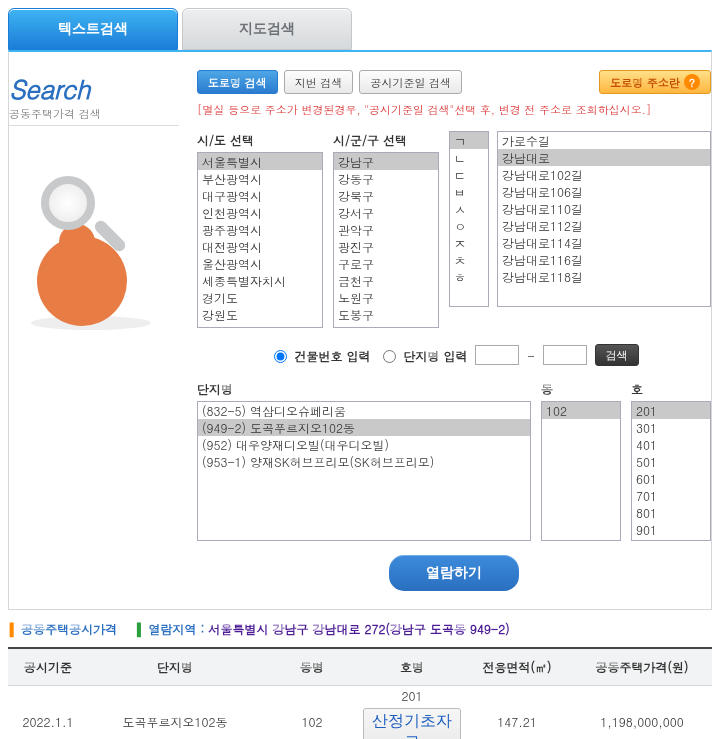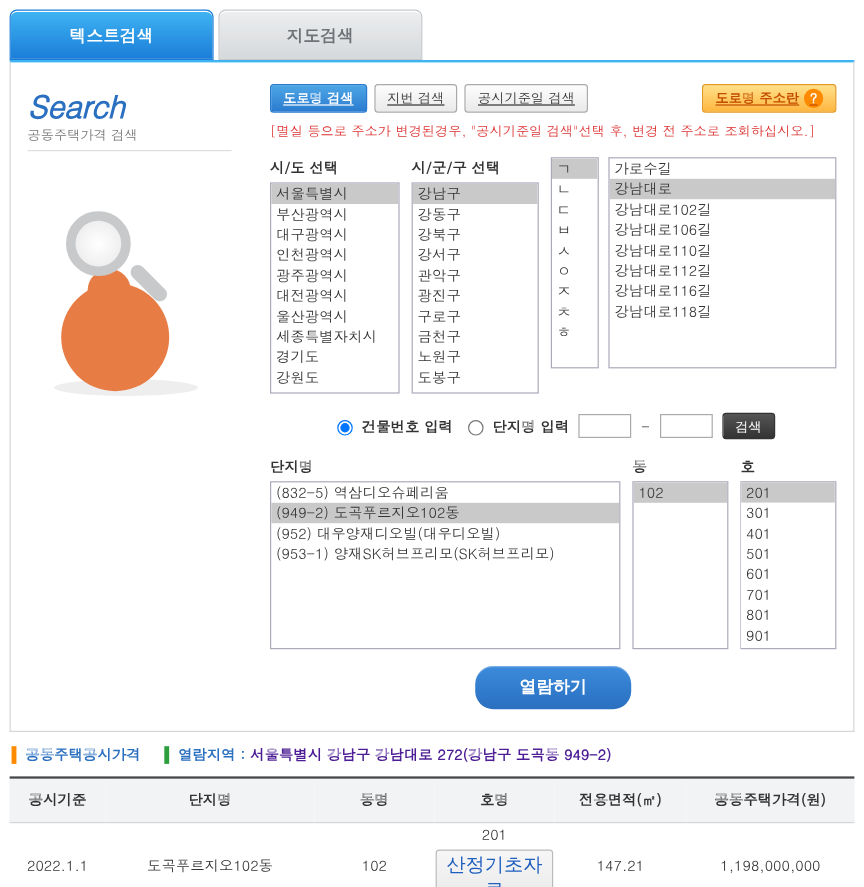--- a/index.html
+++ b/index.html
@@ -16,30 +16,31 @@
   .tab {
     width: 170px; height: 42px;
     display: flex; align-items: center; justify-content: center;
     border-radius: 6px 6px 0 0;
     font-size: 14px; font-weight: bold;
     cursor: pointer;
     background: linear-gradient(#eceef0,#d6d9db);
     color: #6e7277;
     border: 1px solid #c5c8cb;
     box-shadow: inset 0 1px 0 #fff;
+    font-family: Liberation Mono, monospace;
   }
   .tab.active {
     background: linear-gradient(#3fb4f3,#1b7dd8);
     color: #fff; border-color: #1b7dd8;
   }
   .panel {
     border: 1px solid #d4d6d8;
     border-top: 2px solid #3fb4f3;
-    padding: 18px 14px;
-    display: flex; gap: 32px;
+    padding: 18px 0;
+    display: flex; gap: 18px;
   }
   .left-col { width: 170px; }
   .search-title {
     font-size: 26px; font-weight: bold; font-style: italic;
     color: #2a6fc0; letter-spacing: -0.5px;
   }
   .search-sub { font-size: 11px; color: #777; border-bottom: 1px solid #ddd; padding-bottom: 4px; margin-bottom: 20px;}
   .illus { width: 140px; height: 160px; position: relative; margin-top: 40px;}
   .illus .lens {
     position:absolute; left:32px; top:10px;
@@ -67,21 +68,20 @@
     width:120px; height:14px; background:#eee; border-radius:50%;
   }
   .right-col { flex:1; }
   .top-btns { display:flex; gap:6px; align-items:center; }
   .btn {
     display:inline-flex; align-items:center; justify-content:center;
     height:24px; padding:0 10px; font-size:11px;
     border:1px solid #aaa; border-radius:3px;
     background:linear-gradient(#fdfdfd,#e9e9e9);
     cursor:pointer;
-    text-decoration:underline;
   }
   .btn.blue { background:linear-gradient(#4ea7e6,#2a7bcf); color:#fff; border-color:#2a7bcf; font-weight:bold;}
   .btn.orange { background:linear-gradient(#ffe08a,#ffb63f); border-color:#e39a1f; color:#c24c00; font-weight:bold;}
   .help { width:16px;height:16px;border-radius:50%;background:#ff8a00;color:#fff;display:inline-flex;align-items:center;justify-content:center;font-weight:bold;margin-left:4px;font-size:11px;}
   .warn { color:#d33; font-size:11px; margin:8px 0 14px; }
   .sel-row { display:flex; gap:10px; }
   .sel-col { display:flex; flex-direction:column; }
   .sel-label { font-size:12px; font-weight:bold; margin-bottom:4px;}
   .listbox {
     border:1px solid #aab; background:#fff;
@@ -143,21 +143,21 @@
       <div style="flex:1"></div>
       <div class="btn orange">
         <span>도로명 주소란</span>
         <span class="help">?</span>
       </div>
     </div>
 
     <div class="warn">[멸실 등으로 주소가 변경된경우, "공시기준일 검색"선택 후, 변경 전 주소로 조회하십시오.]</div>
 
     <div class="sel-row">
-      <div class="sel-col" style="width:108px">
+      <div class="sel-col" style="width:126px">
         <div class="sel-label">시/도 선택</div>
         <div class="listbox" id="lb-sido" style="height:176px">
             <div class="item selected">서울특별시</div>
             <div class="item">부산광역시</div>
             <div class="item">대구광역시</div>
             <div class="item">인천광역시</div>
             <div class="item">광주광역시</div>
             <div class="item">대전광역시</div>
             <div class="item">울산광역시</div>
             <div class="item">세종특별자치시</div>
@@ -193,20 +193,21 @@
               <div class="item">ㅊ</div>
               <div class="item">ㅎ</div>
             </div>
           <div class="listbox" id="lb-doro" style="flex:1;height:176px">
               <div class="item">가로수길</div>
               <div class="item selected">강남대로</div>
               <div class="item">강남대로102길</div>
               <div class="item">강남대로106길</div>
               <div class="item">강남대로110길</div>
               <div class="item">강남대로112길</div>
+              <div class="item">강남대로114길</div>
               <div class="item">강남대로116길</div>
               <div class="item">강남대로118길</div>
             </div>
         </div>
       </div>
     </div>
 
     <div class="radio-row">
       <label>
         <input type="radio" name="m" checked="" style="">

